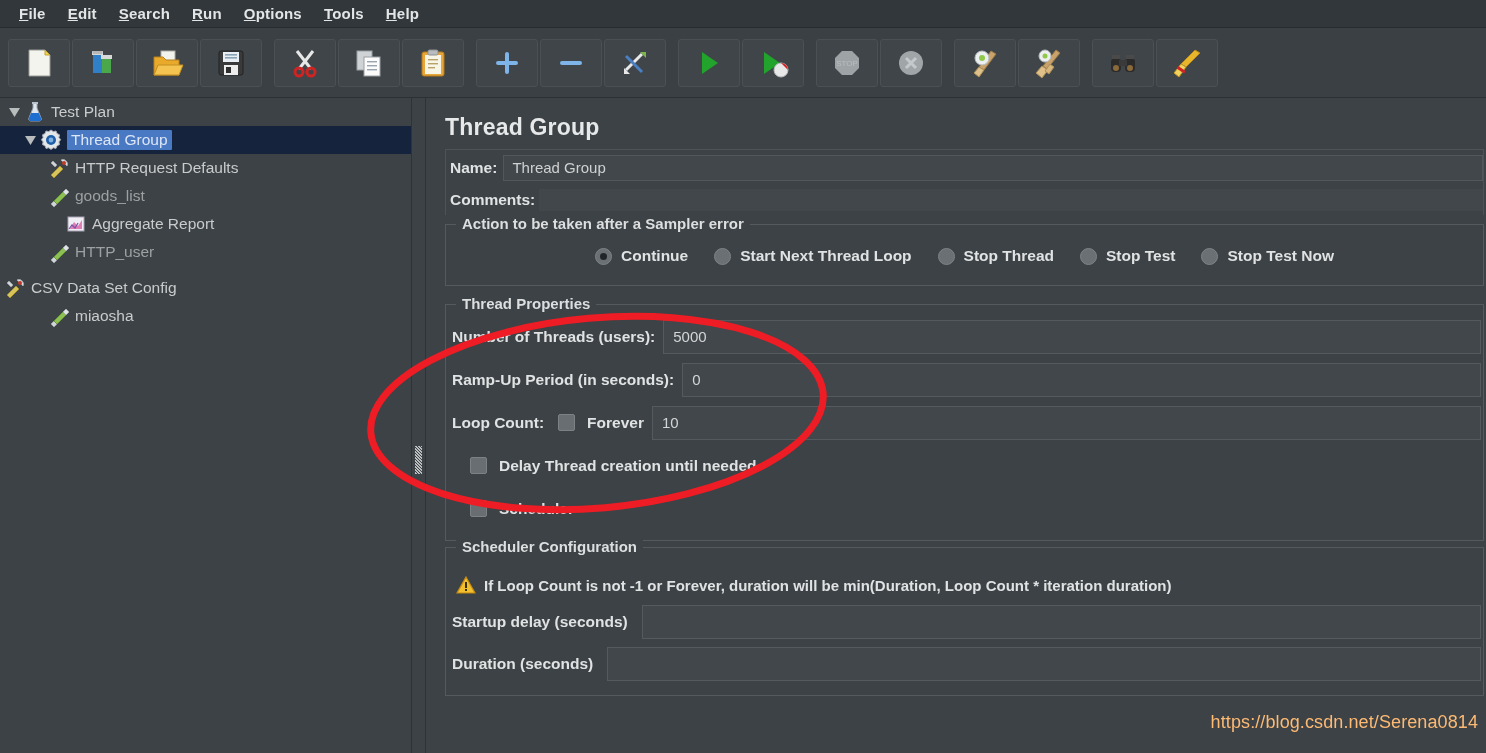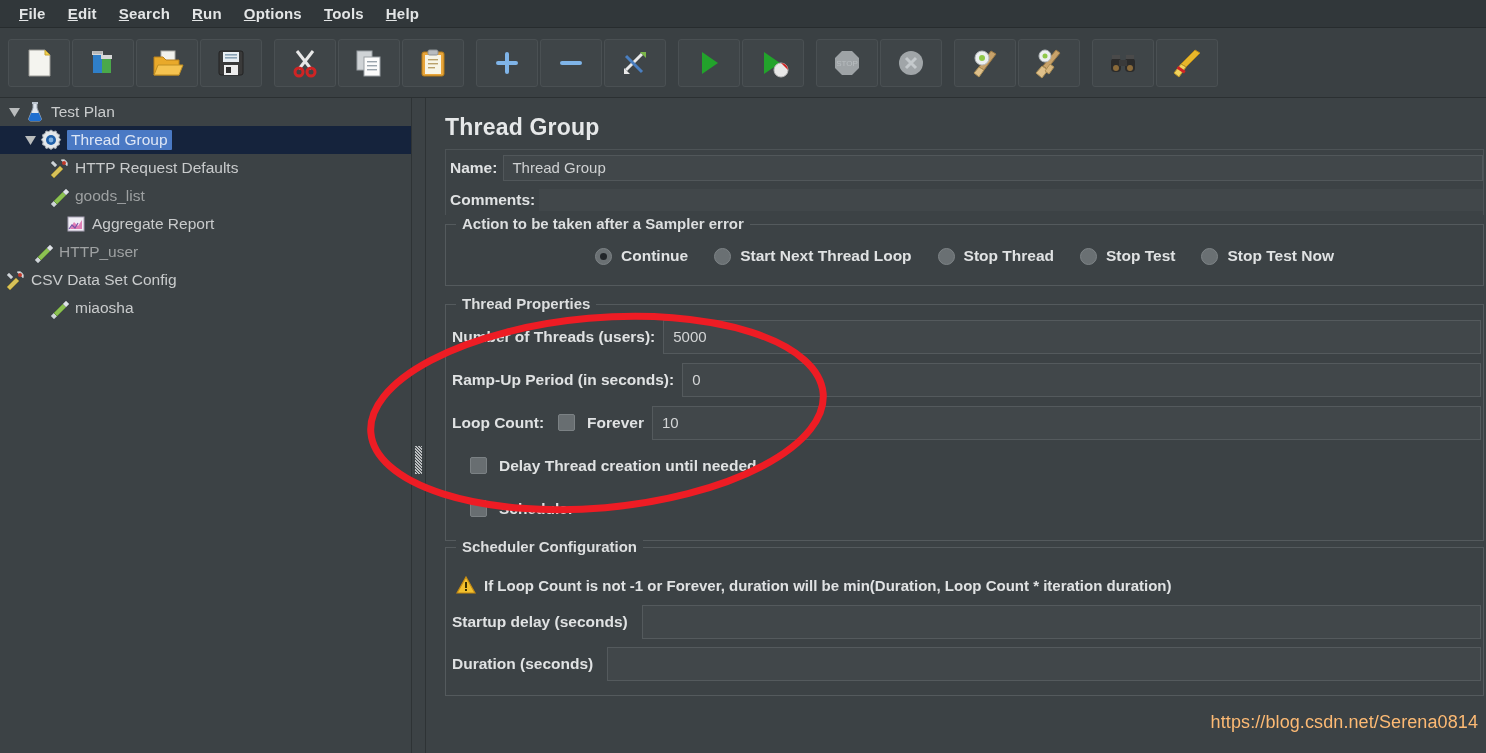--- a/index.html
+++ b/index.html
@@ -462,30 +462,30 @@
 
     <div class="tree-row" style="padding-left:65px;">
       <svg class="tree-ico" viewBox="0 0 22 22">
         <rect x="3" y="4" width="16" height="14" fill="#f0eef5" stroke="#a8a2b5"></rect>
         <path d="M5 16 l4 -7 4 4 4 -6 v9z" fill="#e07fb5"></path>
         <path d="M4 16 l3 -4 3 3 3 -5" stroke="#7a52a8" stroke-width="1.2" fill="none"></path>
       </svg>
       <span class="tree-label">Aggregate Report</span>
     </div>
 
-    <div class="tree-row" style="padding-left:32px;">
+    <div class="tree-row" style="padding-left:48px;">
       <svg class="tree-ico" viewBox="0 0 22 22">
         <path d="M3 19 l3 -3 3 3 -3 3z" fill="#cfd4d8" stroke="#9aa0a4"></path>
         <path d="M6 16 l9 -9 3 3 -9 9z" fill="#8cc152" stroke="#6a9a3c"></path>
         <path d="M15 7 l3 -3 3 3 -3 3z" fill="#dfe3e6" stroke="#a6abaf"></path>
       </svg>
       <span class="tree-label dim">HTTP_user</span>
     </div>
 
-    <div class="tree-row" style="">
+    <div class="tree-row" style="margin-top:8px;">
       <svg class="tree-ico" viewBox="0 0 22 22">
         <path d="M3 18 l9 -9 3 3 -9 9z" fill="#d8c25a" stroke="#9d8c34"></path>
         <path d="M13 3 a4.5 4.5 0 0 1 6 6 l-3 -3z" fill="#dfe3e6" stroke="#a6abaf"></path>
         <path d="M5 4 l4 4 -2 2 -4 -4z" fill="#cfd4d8" stroke="#9aa0a4"></path>
         <circle cx="16" cy="6" r="2" fill="#c0392b"></circle>
       </svg>
       <span class="tree-label">CSV Data Set Config</span>
     </div>
 
     <div class="tree-row" style="padding-left:48px;">

